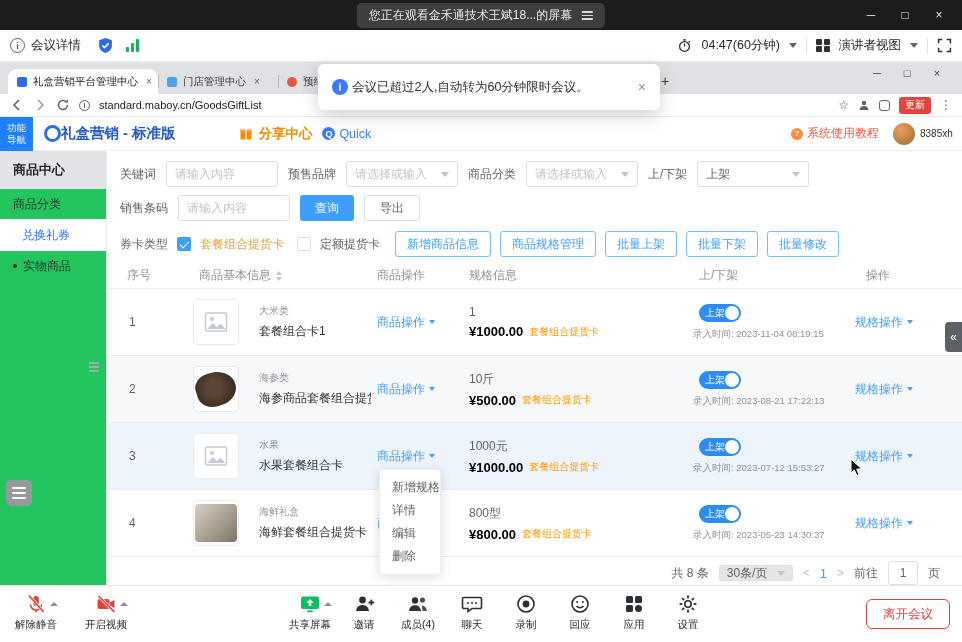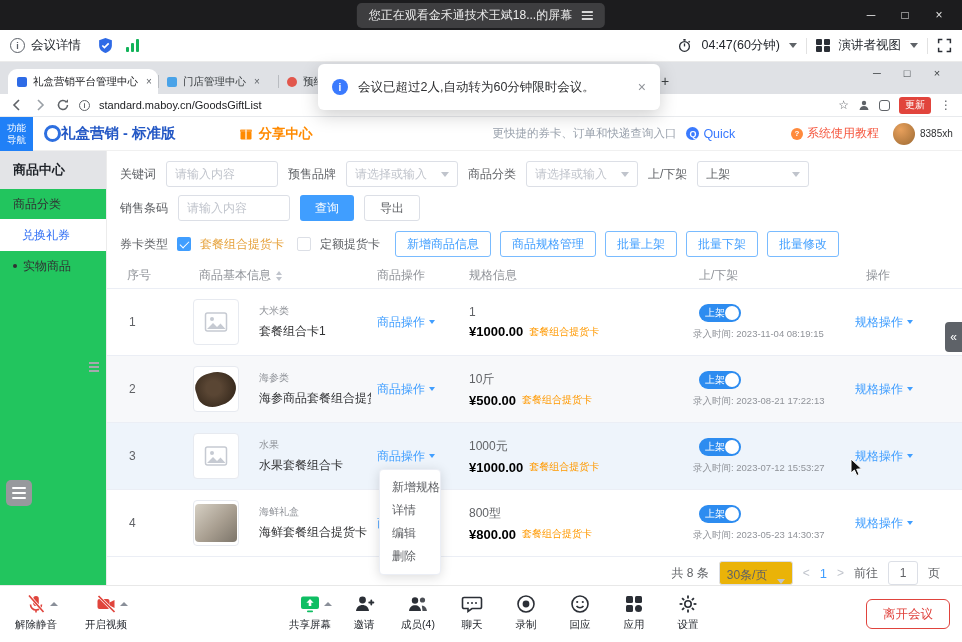--- a/index.html
+++ b/index.html
@@ -137,31 +137,31 @@
   .price{font-size:13px;font-weight:bold;color:#000000}
   .badge{font-size:10px;color:#ff9900}
   .shelf{padding-left:22px}
   .toggle{width:42px;height:18px;border-radius:9px;background:#2d8cf0;position:relative;display:flex;align-items:center;margin-left:6px}
   .toggle .t{color:#fff;font-size:10px;margin-left:6px}
   .knob{position:absolute;right:2px;top:2px;width:14px;height:14px;border-radius:50%;background:#fff}
   .time{margin-top:6px;font-size:9.5px;color:#909399;white-space:nowrap}
   .trow .c6{padding-left:24px}
 
   .pager{position:absolute;top:410px;right:22px;display:flex;align-items:center;gap:10px;font-size:12px;color:#606266;white-space:nowrap}
-  .psel{width:74px;height:24px;border:1px solid #dcdfe6;border-radius:3px;display:flex;align-items:flex-end;justify-content:space-between;padding:0 7px;background:#eab308}
+  .psel{width:74px;height:16px;border:1px solid #dcdfe6;border-radius:3px;display:flex;align-items:center;justify-content:space-between;padding:0 7px;background:#e5e5e5}
   .parrow{color:#c0c4cc;font-size:12px}
   .pnum{color:#409eff;font-size:13px}
   .goto-inp{width:30px;height:24px;border:1px solid #dcdfe6;border-radius:3px;text-align:center;font-size:12px;color:#606266;outline:none;font-family:inherit}
 
   
   .toast{position:absolute;left:318px;top:2px;width:342px;height:46px;background:#fff;border-radius:6px;
     box-shadow:0 6px 18px rgba(0,0,0,.18);display:flex;align-items:center;padding:0 14px;z-index:60}
   .toast-ico{width:16px;height:16px;border-radius:50%;background:#3a7afe;color:#fff;font-size:10px;font-weight:bold;font-style:normal;
     display:inline-flex;align-items:center;justify-content:center;flex:0 0 auto}
-  .toast-msg{font-size:12.5px;color:#303133;margin:0 10px;white-space:nowrap}
+  .toast-msg{font-size:12.5px;color:#303133;margin:0 4px;white-space:nowrap}
   .toast-x{margin-left:auto;color:#909399;font-size:14px;cursor:pointer}
 
   .dropdown{position:absolute;left:379px;top:407px;width:62px;background:#fff;border:1px solid #ebeef5;border-radius:4px;
     box-shadow:0 2px 12px rgba(0,0,0,.14);padding:6px 0;z-index:50}
   .dd-item{height:23px;display:flex;align-items:center;padding-left:12px;font-size:12px;color:#606266;cursor:pointer;white-space:nowrap}
 
   .right-tab{position:absolute;right:0;top:260px;width:17px;height:30px;background:rgba(66,70,78,.85);border-radius:4px 0 0 4px;
     color:#fff;font-size:12px;display:flex;align-items:center;justify-content:center;z-index:40}
   .left-float{position:absolute;left:6px;top:418px;width:26px;height:26px;background:#97999d;border-radius:5px;
     display:flex;flex-direction:column;align-items:center;justify-content:center;gap:3px;z-index:40}
@@ -311,21 +311,20 @@
       <span class="logo-circle"></span>
       <span class="brand">礼盒营销 - 标准版</span>
       <span class="share">
         <svg width="14" height="14" viewBox="0 0 14 14">
           <rect x="1.5" y="4.5" width="11" height="8" rx="1.2" fill="#ff8a00"></rect>
           <rect x="1" y="2.4" width="12" height="2.6" rx="1" fill="#ff9d2e"></rect>
           <line x1="7" y1="2.4" x2="7" y2="12.5" stroke="#fff" stroke-width="1.2"></line>
           </svg>
         <b>分享中心</b>
       </span>
-      <span class="hdesc">更快捷的券卡、订单和快递查询入口</span>
       <span class="quick">
         <span class="qc">Q</span>
         <b>Quick</b>
       </span>
       <span class="tutorial">
         <i class="ticon">?</i>
         <span>系统使用教程</span>
       </span>
       <span class="user">
         <span class="avatar"></span>

